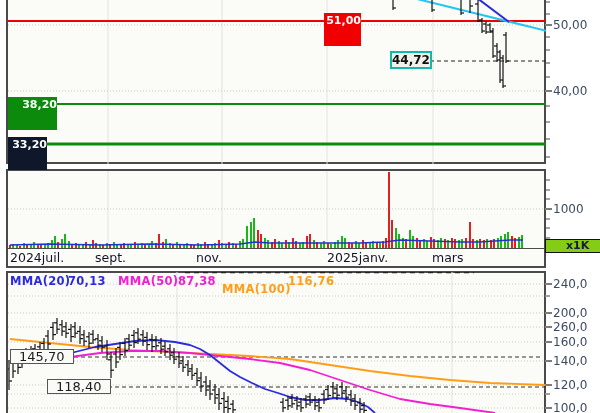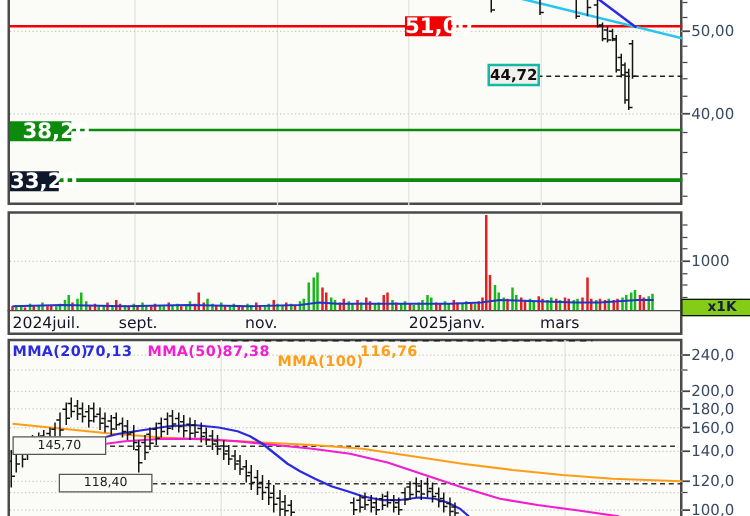--- a/index.html
+++ b/index.html
@@ -3,24 +3,24 @@
 <meta charset="utf-8">
 <style>
   html,body{margin:0;padding:0;background:#ffffff;}
   #stage{
     position:relative;width:600px;height:413px;overflow:hidden;background:#ffffff;
     font-family:"DejaVu Sans","Liberation Sans",sans-serif;
   }
   .panel{position:absolute;background:#fbfbf8;border:2px solid #4a4a4a;}
   #plot{position:absolute;left:0;top:0;z-index:5;pointer-events:none;}
   .lbl{position:absolute;z-index:10;white-space:nowrap;}
-  .alert{color:#ffffff;font-size:17px;font-weight:700;text-align:right;line-height:16px;height:16px;}
+  .alert{color:#ffffff;font-size:11px;font-weight:700;text-align:right;line-height:16px;height:33px;}
   .pricebox{background:#f0f0ec;border:2px solid #14b8a6;color:#101010;font-size:12px;font-weight:700;
     text-align:center;line-height:14px;height:14px;}
-  .levelbox{background:#fafaf6;border:1px solid #555;color:#1c1c1c;font-size:10px;line-height:13px;padding:0 19px;}
+  .levelbox{background:#fafaf6;border:1px solid #555;color:#1c1c1c;font-size:13px;line-height:13px;padding:0 8px;}
   .ytick{color:#3b4a63;font-size:12px;line-height:14px;}
   .mon{color:#15152a;font-size:12.5px;line-height:15px;}
   .leg{font-size:11.5px;font-weight:700;letter-spacing:.3px;line-height:14px;}
   .unit{background:#84cc16;border:1px solid #111;color:#1a1a40;font-size:11px;font-weight:700;
     line-height:12px;padding:0 20px;}
 </style>
 </head>
 <body>
 
 <div id="stage">
@@ -529,19 +529,19 @@
   <div class="lbl leg" style="left: 118px; top: 274px; color: rgb(242, 30, 210);">MMA(50)</div>
   <div class="lbl leg" style="left: 178px; top: 274px; color: rgb(242, 30, 210);">87,38</div>
   <div class="lbl leg" style="left: 222px; top: 282px; color: rgb(255, 157, 23);">MMA(100)</div>
   <div class="lbl leg" style="left: 288px; top: 274px; color: rgb(255, 157, 23);">116,76</div>
 
   <div class="lbl levelbox" style="left:10px;top:349px;">145,70</div>
   <div class="lbl levelbox" style="left:47px;top:379px;">118,40</div>
 
   <div class="lbl ytick" style="left:553px;top:277px;">240,0</div>
   <div class="lbl ytick" style="left:553px;top:306px;">200,0</div>
-  <div class="lbl ytick" style="left:553px;top:320px;">180,0</div>
+  <div class="lbl ytick" style="left:553px;top:320px;">260,0</div>
   <div class="lbl ytick" style="left:553px;top:335px;">160,0</div>
   <div class="lbl ytick" style="left:553px;top:354px;">140,0</div>
   <div class="lbl ytick" style="left:553px;top:378px;">120,0</div>
   <div class="lbl ytick" style="left:553px;top:401px;">100,0</div>
 
 </div>
 
 </body></html>

